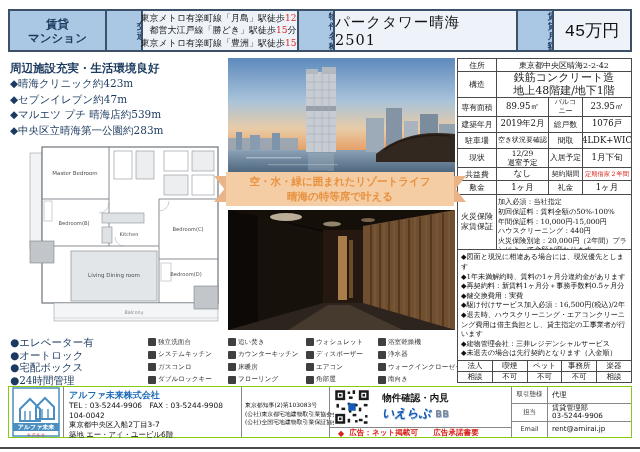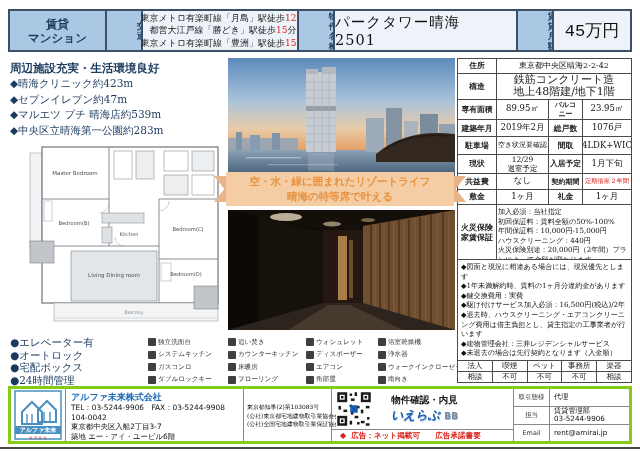--- a/index.html
+++ b/index.html
@@ -60,47 +60,47 @@
   .ribbon .band div { color:#e8913f; font-weight:bold; font-size:10.5px; line-height:15px; white-space:nowrap; }
 
   
   .info { position:absolute; left:457px; top:58px; width:175px; height:325px;
     border:1px solid #4a4a4a; display:flex; flex-direction:column; background:#fff; }
   .irow { display:flex; border-top:1px solid #4a4a4a; }
   .irow:first-child { border-top:none; }
   .ic { border-left:1px solid #4a4a4a; display:flex; align-items:center; justify-content:center;
     text-align:center; overflow:hidden; }
   .ic:first-child { border-left:none; }
-  .ilab { font-size:7.8px; color:#222; flex-direction:column; line-height:9px;font-weight:bold; }
+  .ilab { font-size:7.8px; color:#222; flex-direction:column; line-height:9px; }
   .ival { font-size:8.5px; color:#111; }
   .w-lab { width:38px; flex:none; } .w-v1 { width:52px; flex:none; }
   .w-lab2 { width:34px; flex:none; } .w-v2 { flex:1; }
   .red { color:#d9251d !important; }
   .notes { border-top:1px solid #4a4a4a; padding:2px 3px; }
   .note-line { font-size:7.1px; line-height:9.6px; color:#111; }
   .cond { display:flex; flex-direction:column; border-top:1px solid #4a4a4a; }
   .cond .crow { display:flex; flex:1; }
   .cond .crow + .crow { border-top:1px solid #4a4a4a; }
   .cond .ccell { flex:1; border-left:1px solid #4a4a4a; display:flex; align-items:center;
     justify-content:center; font-size:7.5px; }
   .cond .ccell:first-child { border-left:none; }
 
   
-  .footer { position:absolute; left:8px; top:386px; width:624px; height:58px;
-    border:3px solid #84cc16; display:flex; background:#fff; }
+  .footer { position:absolute; left:8px; top:386px; width:624px; height:52px;
+    border:1px solid #84cc16; display:flex; background:#fff; }
   .fcell { border-left:1px solid #888; }
   .fcell:first-child { border-left:none; }
   .f-logo { width:54px; display:flex; align-items:center; justify-content:center; padding:2px; }
   .f-company { width:178px; padding:3px 5px; }
   .f-company .co-name { color:#1b6ab5; font-weight:bold; font-size:9px; line-height:11px; }
   .f-company .co-line { font-size:7.4px; line-height:9.6px; color:#111; white-space:nowrap; }
   .f-license { width:88px; padding:14px 3px 0 3px; }
   .f-license div { font-size:5.9px; line-height:8.5px; color:#111; white-space:nowrap; }
   .f-mid { width:182px; display:flex; flex-direction:column; }
-  .f-mid-top { flex:1; display:flex; align-items:center; gap:19px; padding:2px 4px; }
+  .f-mid-top { flex:1; display:flex; align-items:center; gap:12px; padding:2px 4px; }
   .qr { width:36px; height:36px; flex:none; }
   .f-mid-right { display:flex; flex-direction:column; align-items:center; }
   .kakunin { font-size:9.5px; font-weight:bold; color:#111; white-space:nowrap; }
   .ielabu { font-size:12px; font-weight:bold; font-style:italic; color:#1559b0;
     text-shadow:0.5px 0.5px 0 #9bbde4; white-space:nowrap; }
   .ielabu .bb { font-style:normal; color:#7a8898; font-size:9px; }
   .f-mid-bot { border-top:1px solid #888; height:17px; display:flex; align-items:center;
     padding-left:8px; gap:5px; }
   .ad-dia { color:#d9251d; font-size:8px; }
   .ad-text { color:#d9251d; font-size:7.6px; font-weight:bold; white-space:nowrap; }
@@ -440,20 +440,21 @@
         <div class="note-line">加入必須：当社指定</div>
         <div class="note-line">初回保証料：賃料全額の50%-100%</div>
         <div class="note-line">年間保証料：10,000円-15,000円</div>
         <div class="note-line">ハウスクリーニング：440円</div>
         <div class="note-line" style="text-align:left">火災保険別途：20,000円（2年間）プランによって金額が変わります。</div>
       </div>
     </div>
     <div class="notes" style="flex:1">
       <div class="note-line">◆図面と現況に相違ある場合には、現況優先とします</div>
       <div class="note-line">◆1年未満解約時、賃料の1ヶ月分違約金があります</div>
+      <div class="note-line">◆再契約料：新賃料1ヶ月分＋事務手数料0.5ヶ月分</div>
       <div class="note-line">◆鍵交換費用：実費</div>
       <div class="note-line">◆駆け付けサービス加入必須：16,500円(税込)/2年</div>
       <div class="note-line">◆退去時、ハウスクリーニング・エアコンクリーニング費用は借主負担とし、貸主指定の工事業者が行います</div>
       <div class="note-line">◆建物管理会社：三井レジデンシャルサービス</div>
       <div class="note-line">◆未退去の場合は先行契約となります（入金順）</div>
     </div>
     <div class="cond" style="height:22px">
       <div class="crow">
         <div class="ccell">法人</div>
         <div class="ccell">喫煙</div>

